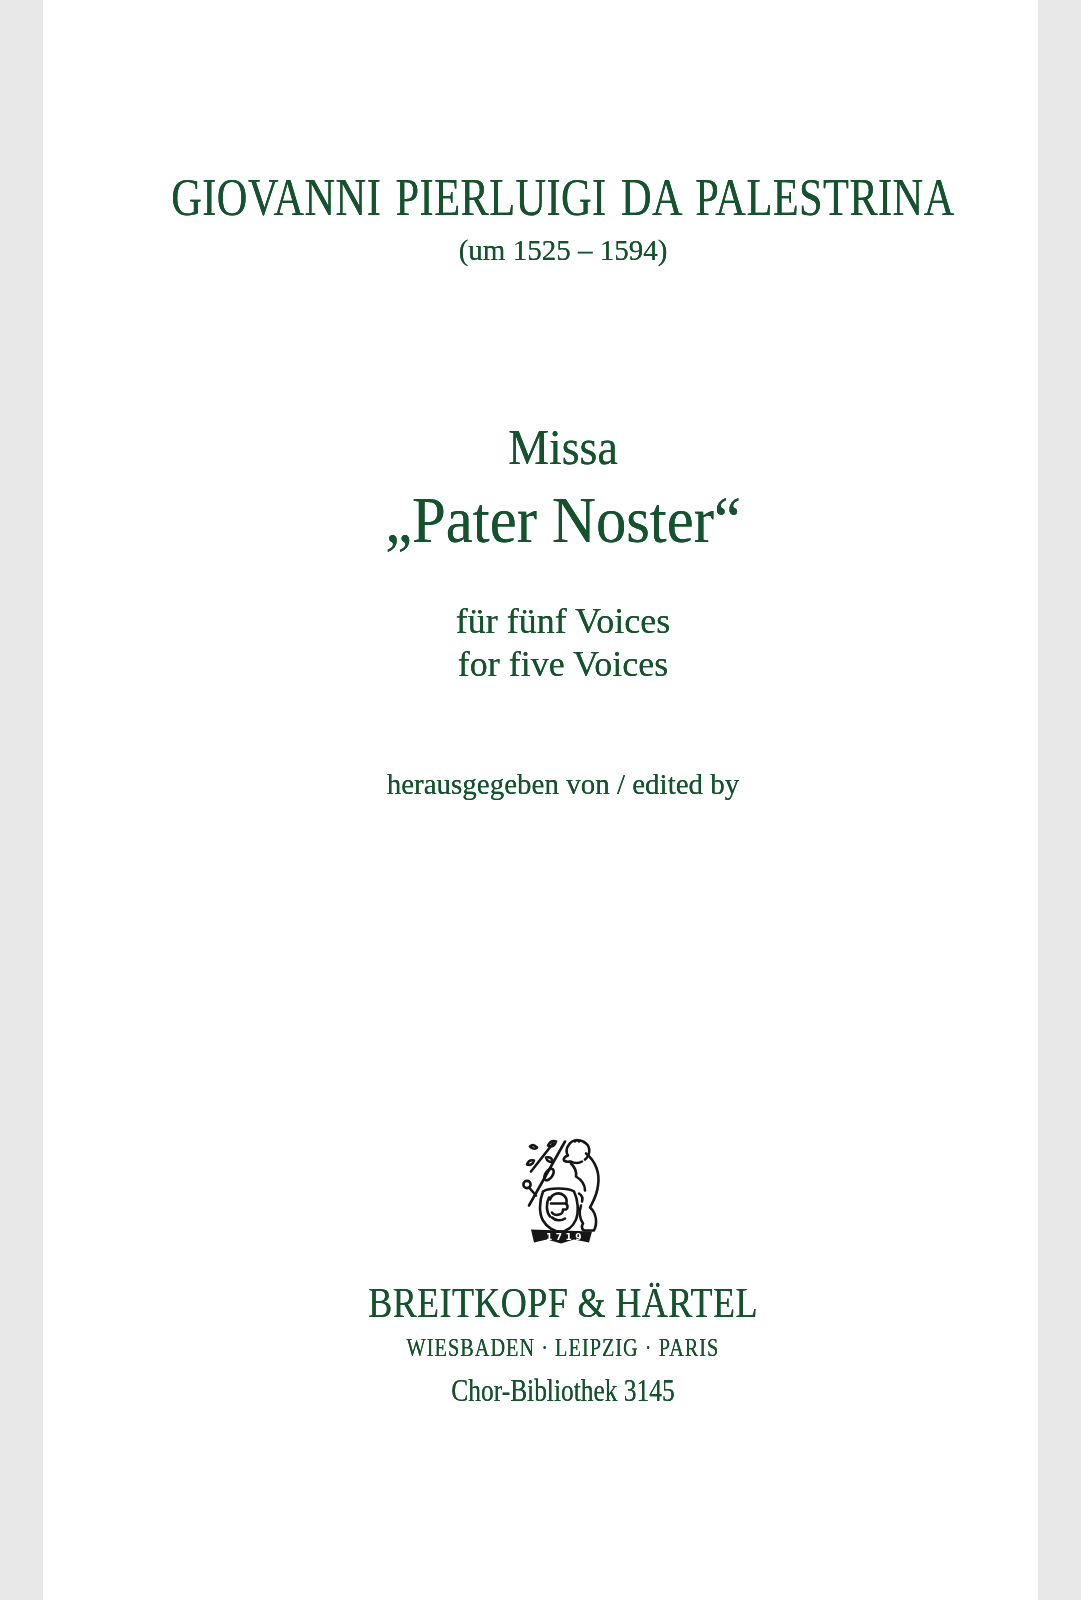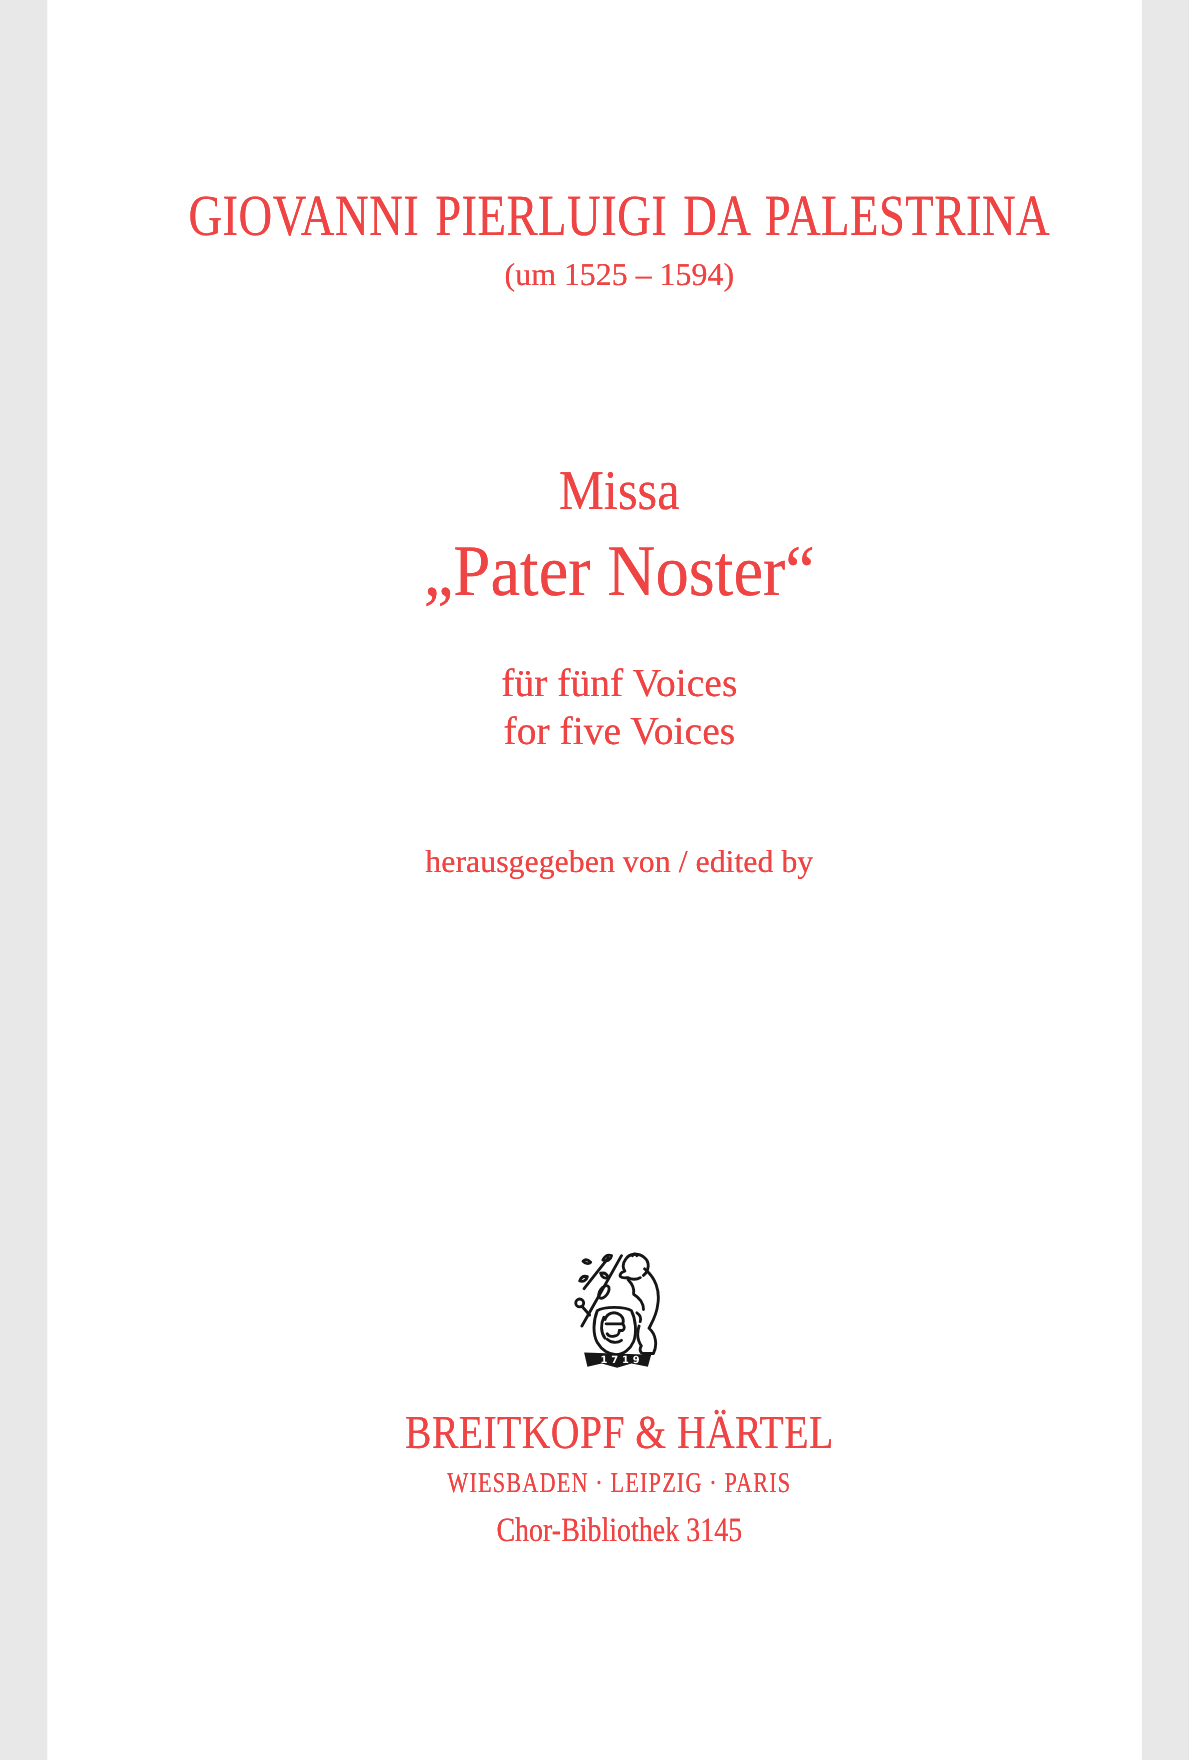--- a/index.html
+++ b/index.html
@@ -8,21 +8,21 @@
     background: #e8e8e8;
   }
   .page {
     position: relative;
     width: 995px;
     height: 1600px;
     margin: 0 auto;
     background: #ffffff;
     overflow: hidden;
     font-family: "Liberation Serif", "DejaVu Serif", serif;
-    color: #ef4444;
+    color: #14532d;
   }
   
   .col {
     position: absolute;
     left: 0;
     width: 1040px;
     text-align: center;
     line-height: 1;
     white-space: nowrap;
     text-shadow: 0 0 0.4px currentColor;

